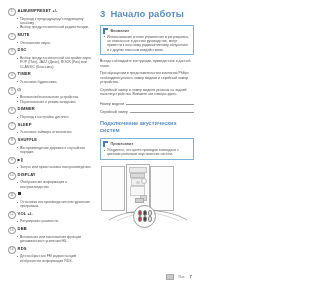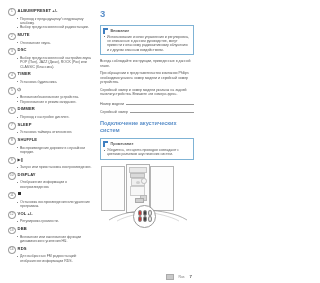--- a/index.html
+++ b/index.html
@@ -330,20 +330,21 @@
             <div class="sub">Для выбранных FM радиостанций: отображение информации RDS.</div>
           </div>
         </div>
       </div>
   </div>
 
   <div class="col col-right">
 
     <div class="h1">
       <span class="h1num">3</span>
+      <span>Начало работы</span>
     </div>
 
     <div class="note">
       <div class="note-head">
         <span class="note-icon">
           <i class="bar"></i>
             <i class="tip"></i>
         </span>
         <span class="note-title">Внимание</span>
       </div>

